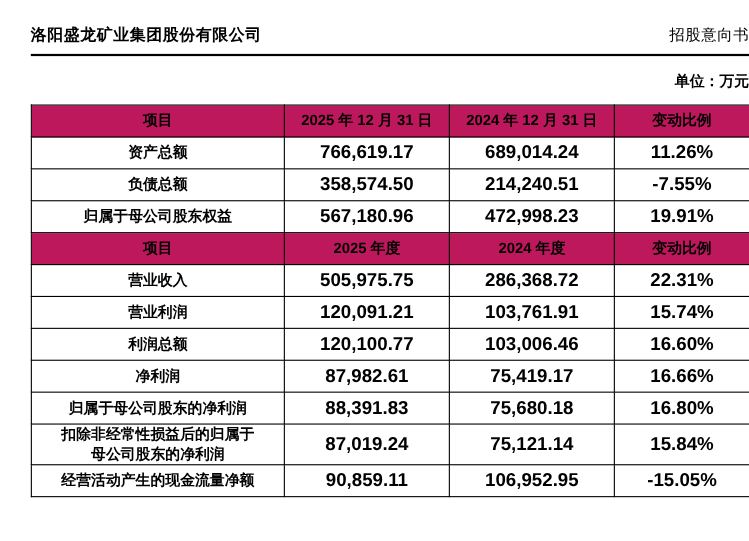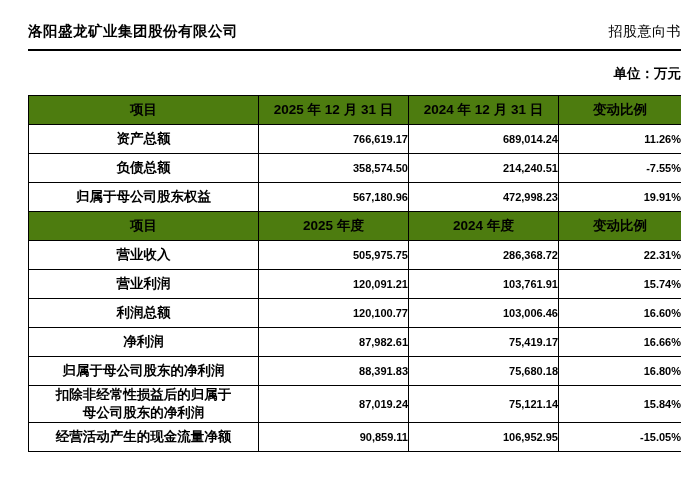--- a/index.html
+++ b/index.html
@@ -70,33 +70,33 @@
   }
   .col-item { width: 230px; }
   .col-a { width: 150px; }
   .col-b { width: 150px; }
   .col-c { width: 123px; }
 
   .hdr-cell {
     text-align: center;
     font-weight: bold;
     font-size: 13.5px;
-    background: #4d7c0f;
+    background: #be185d;
   }
   .cell-label {
     text-align: center;
     padding-left: 7px;
     font-weight: bold;
     font-size: 13.5px;
   }
   .cell-num {
-    text-align: right;
+    text-align: center;
     padding-right: 7px;
     font-weight: bold;
-    font-size: 11px;
+    font-size: 17px;
   }
   .two-line {
     line-height: 1.35;
     height: 48px;
   }
   .two-line .l1, .two-line .l2 { display: block; }
 </style>
 </head>
 <body>
 

